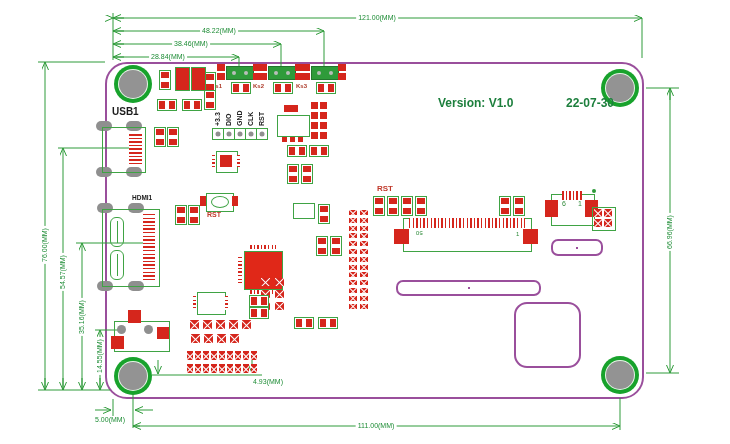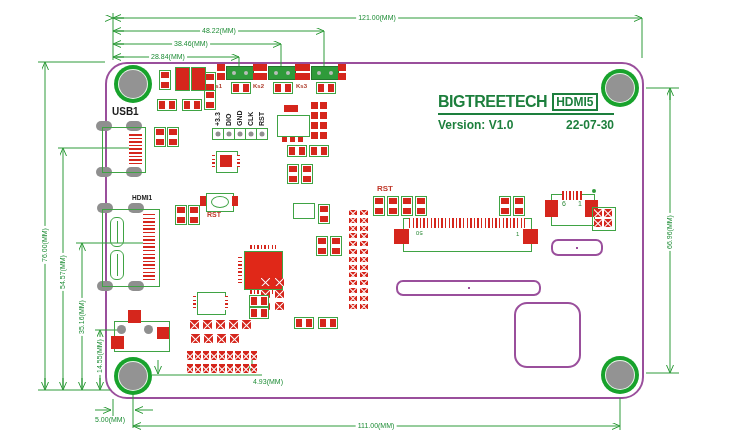--- a/index.html
+++ b/index.html
@@ -239,24 +239,20 @@
 
   <div class="slot" style="left:551px;top:239px;width:48px;height:13px">
       <div class="dot"></div>
     </div>
   <div class="slot" style="left:396px;top:280px;width:141px;height:12px">
       <div class="dot"></div>
     </div>
   <div class="rsq" style="left:514px;top:302px;width:63px;height:62px"></div>
 
   <div class="logo">
-    <div class="brand-row">
-      <span class="brand">BIGTREETECH</span>
-      <span class="model-box">HDMI5</span>
-    </div>
     <div class="ver-row">
       <span>Version: V1.0</span>
       <span>22-07-30</span>
     </div>
   </div>
 
   <div id="parts">
       <div class="padx" style="left: 349px; top: 210px; width: 8px; height: 5px;"></div>
       <div class="padx" style="left: 360px; top: 210px; width: 8px; height: 5px;"></div>
       <div class="padx" style="left: 349px; top: 217.8px; width: 8px; height: 5px;"></div>

